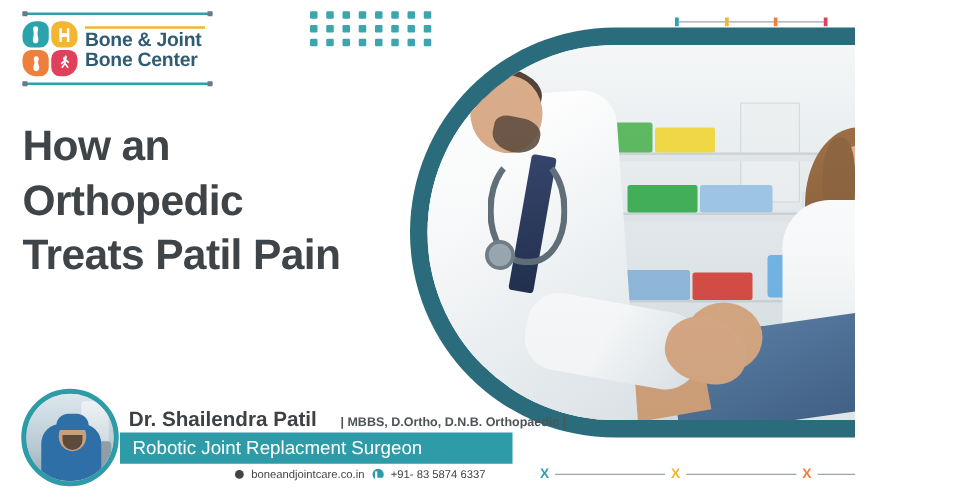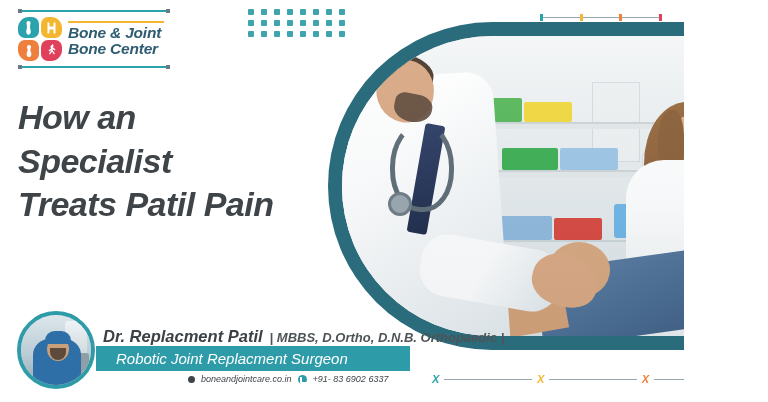--- a/index.html
+++ b/index.html
@@ -9,21 +9,20 @@
   }
   body {
     font-family: "Liberation Sans", sans-serif;
   }
   .banner {
     position: relative;
     width: 684px;
     height: 402px;
     background: #ffffff;
     overflow: hidden;
-    font-style: italic;
   }
 
   
   .logo-block {
     position: absolute;
     left: 18px;
     top: 10px;
     width: 152px;
   }
   .logo-rule {
@@ -404,35 +403,36 @@
     align-items: baseline;
     gap: 7px;
   }
   .doc-name {
     font-size: 16.5px;
     font-weight: bold;
     color: #3c4145;
     white-space: nowrap;
   }
   .doc-creds {
-    font-size: 13px;
+    font-size: 10px;
     font-weight: bold;
     color: #4d5458;
     white-space: nowrap;
+    margin-left: 12px;
   }
   .title-bar {
     position: absolute;
     left: 96px;
     top: 346px;
     width: 314px;
     height: 25px;
     background: #2E9CA8;
     display: flex;
     align-items: center;
-    padding-left: 20px;
+    padding-left: 10px;
     box-sizing: border-box;
   }
   .title-bar span {
     color: #ffffff;
     font-size: 15px;
     white-space: nowrap;
   }
   .contact-row {
     position: absolute;
     left: 188px;
@@ -564,21 +564,21 @@
     <div class="ruler-seg"></div>
     <div class="ruler-tick tk-yellow"></div>
     <div class="ruler-seg"></div>
     <div class="ruler-tick tk-orange"></div>
     <div class="ruler-seg"></div>
     <div class="ruler-tick tk-red"></div>
   </div>
 
   <div class="headline">
     <div>How an</div>
-    <div>Specialist</div>
+    <div>Orthopedic</div>
     <div>Treats Patil Pain</div>
   </div>
 
   <div class="hero-frame">
     <div class="hero-photo">
       <div class="photo-scene">
         <div class="curtain"></div>
         <div class="cabinet"></div>
         <div class="wallbox"></div>
         <div class="shelf shelf-1"></div>
@@ -620,33 +620,33 @@
     <div class="av-room"></div>
     <div class="av-equip"></div>
     <div class="av-equip2"></div>
     <div class="av-body"></div>
     <div class="av-head"></div>
     <div class="av-cap"></div>
     <div class="av-beard"></div>
   </div>
 
   <div class="doc-name-row">
-    <div class="doc-name">Dr. Replacment Patil</div>
+    <div class="doc-name">Dr. Shailendra Patil</div>
     <div class="doc-creds">| MBBS, D.Ortho, D.N.B. Orthopaedic |</div>
   </div>
 
   <div class="title-bar">
     <span>Robotic Joint Replacment Surgeon</span>
   </div>
 
   <div class="contact-row">
     <span class="globe-dot"></span>
     <span>boneandjointcare.co.in</span>
     <span class="phone-ico"></span>
-    <span>+91- 83 6902 6337</span>
+    <span>+91- 83 5874 6337</span>
   </div>
 
   <div class="ruler-bottom">
     <span class="x-mark x-teal">X</span>
     <span class="xline"></span>
     <span class="x-mark x-yellow">X</span>
     <span class="xline"></span>
     <span class="x-mark x-orange">X</span>
     <span class="xline"></span>
     <span class="x-mark x-red">X</span>

